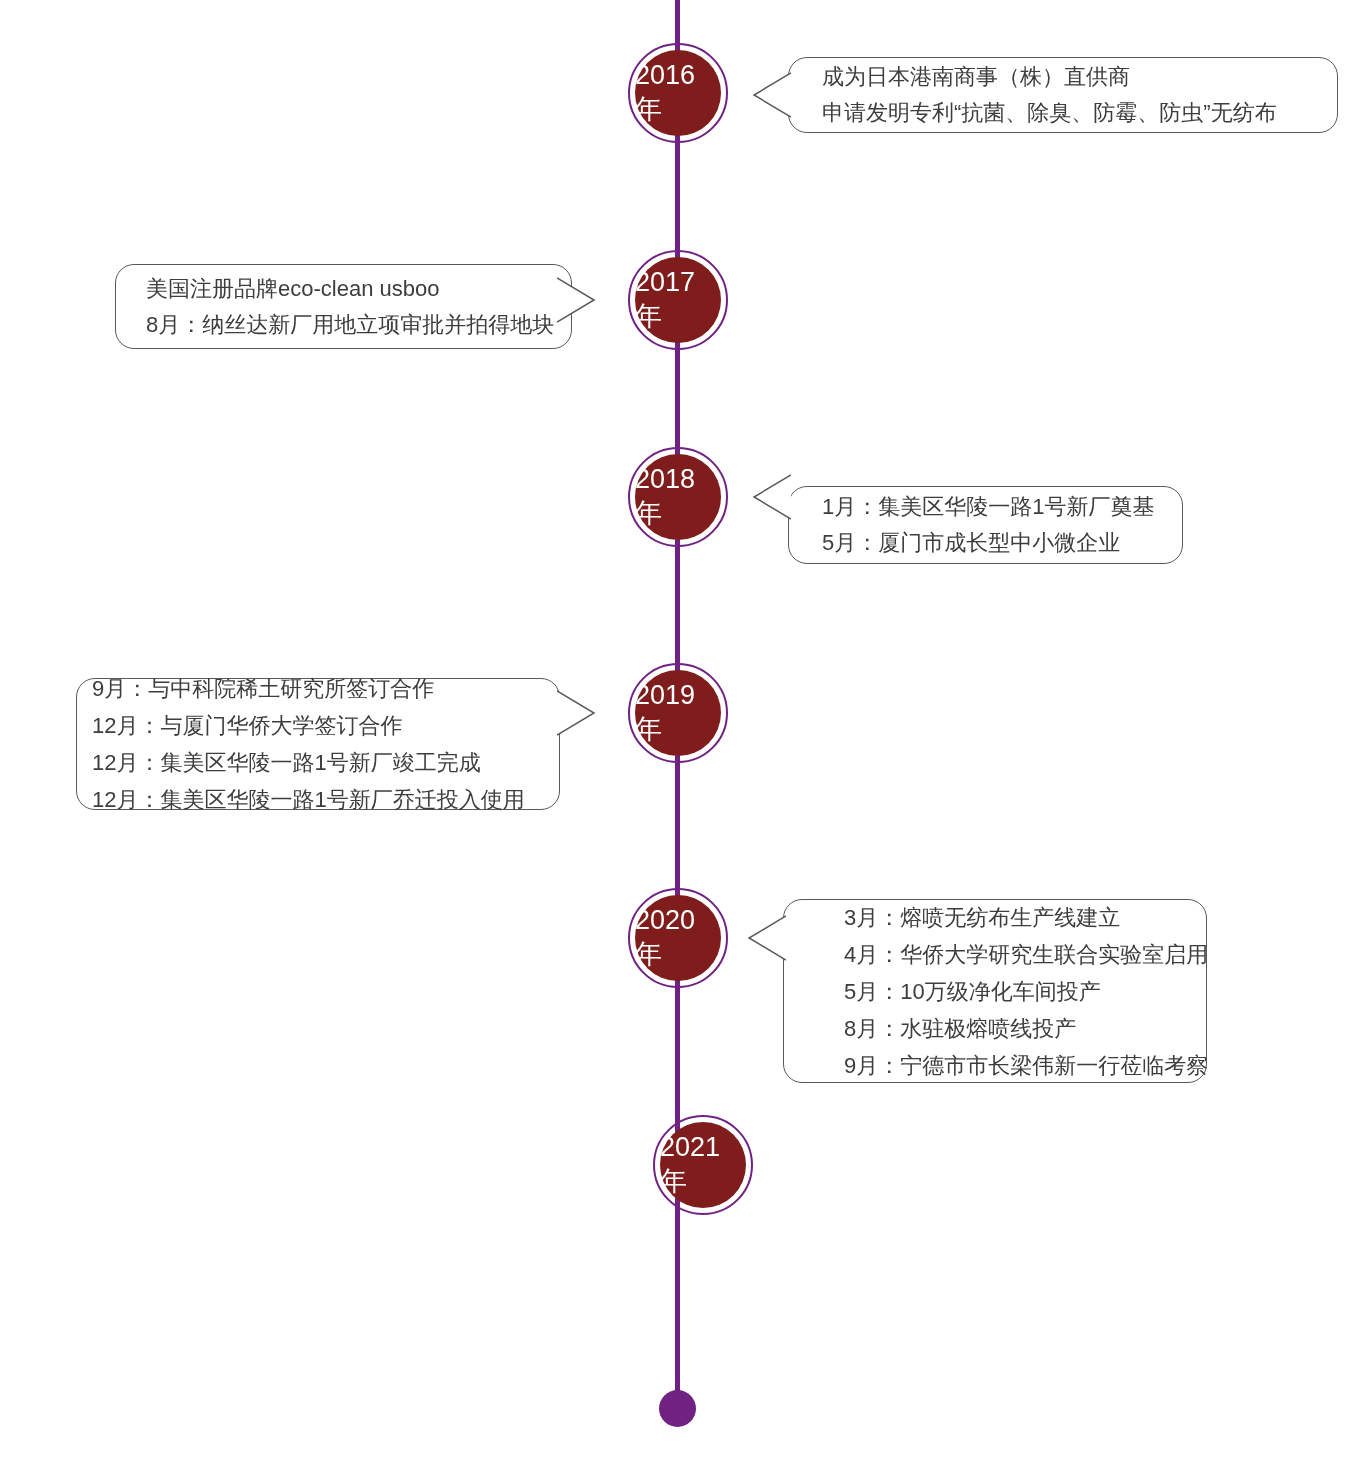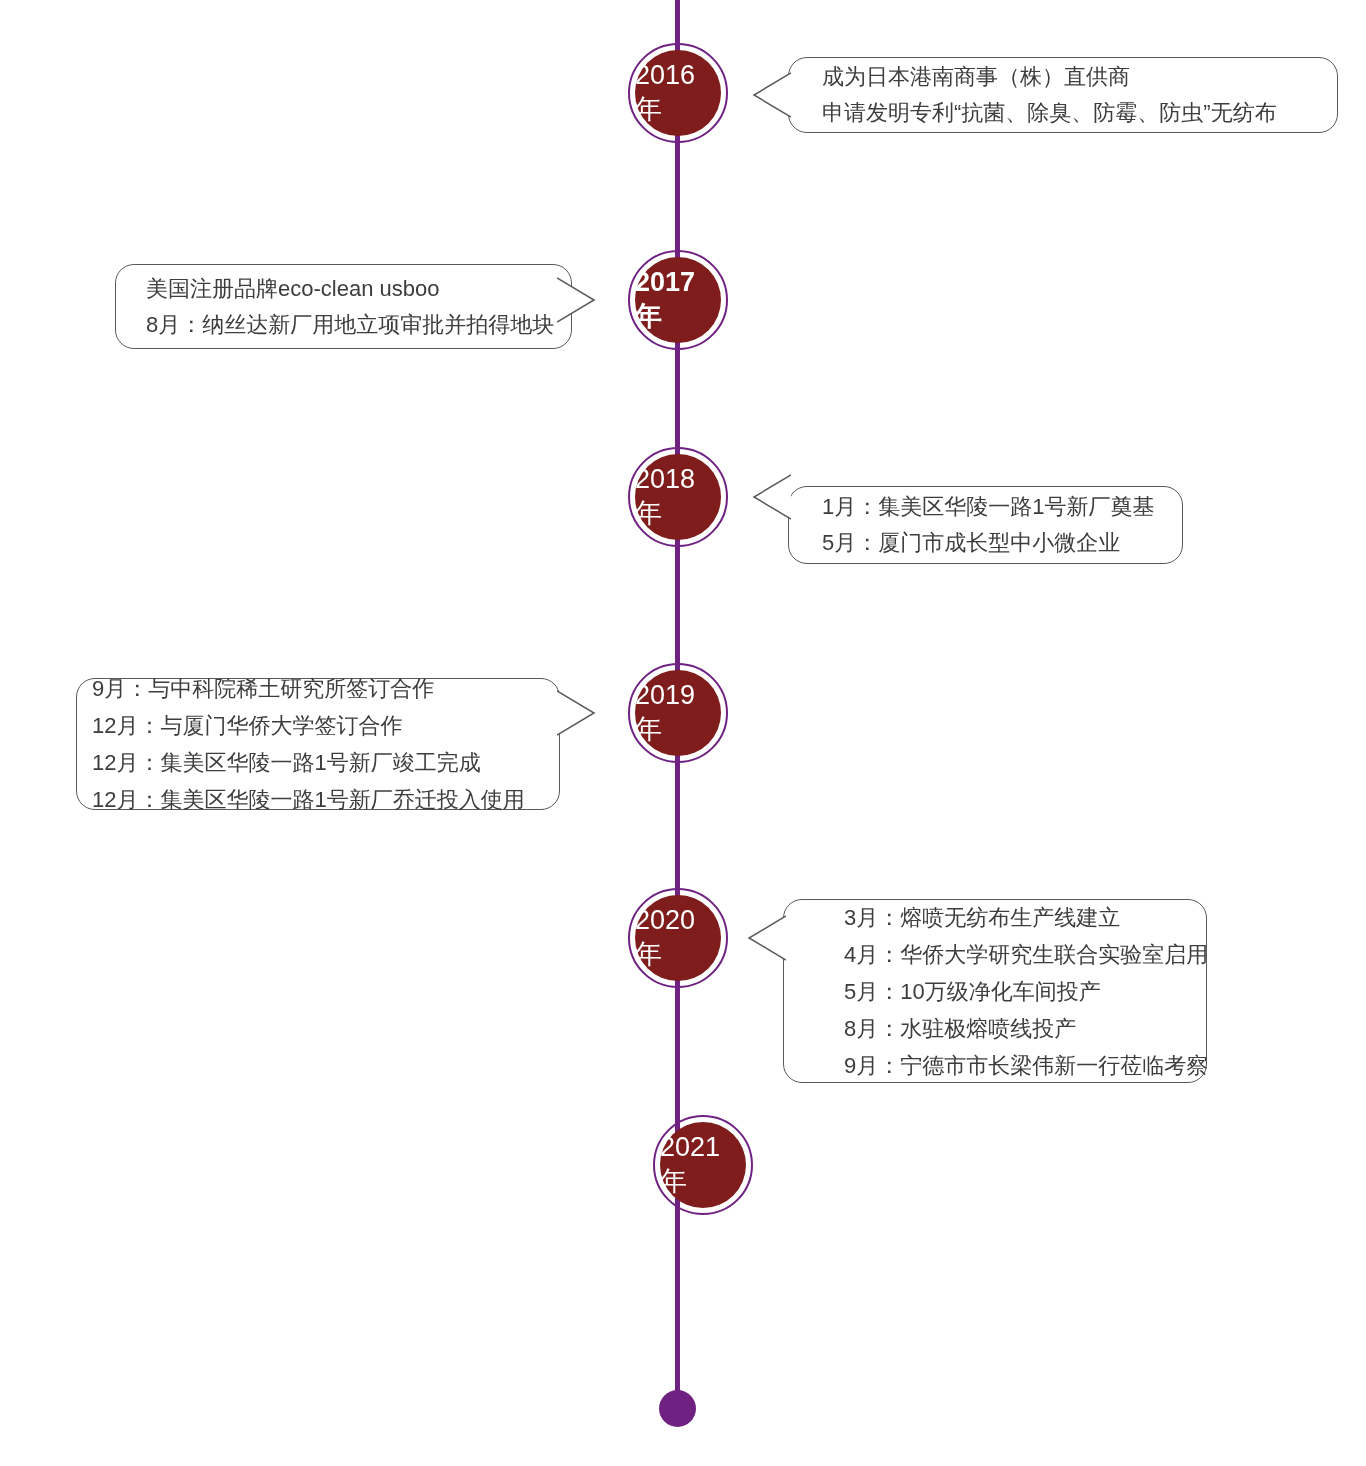--- a/index.html
+++ b/index.html
@@ -10,21 +10,21 @@
   
   .vline{position:absolute;left:675px;top:0;width:5px;height:1408px;background:#702283;z-index:0;}
   .end-dot{position:absolute;left:659px;top:1390px;width:37px;height:37px;border-radius:50%;background:#702283;z-index:1;}
 
   
   .node{position:absolute;left:628px;width:100px;height:100px;box-sizing:border-box;
         border:2.5px solid #702283;border-radius:50%;display:flex;align-items:center;justify-content:center;
         background:transparent;z-index:3;}
   .node-inner{width:86px;height:86px;border-radius:50%;background:#7f1d1d;color:#ffffff;
         display:flex;align-items:center;justify-content:center;font-size:27px;letter-spacing:0;}
-  .n2016{top:43px;} .n2017{top:250px;font-weight:bold;} .n2018{top:447px;} .n2019{top:663px;} .n2020{top:888px;} .n2021{top:1115px;margin-left:25px;}
+  .n2016{top:43px;} .n2017{top:250px;} .n2018{top:447px;} .n2019{top:663px;} .n2020{top:888px;} .n2021{top:1115px;margin-left:25px;}
 
   
   .bubble{position:absolute;box-sizing:border-box;background:#ffffff;border:1.5px solid #595959;border-radius:19px;
           display:flex;flex-direction:column;justify-content:center;z-index:1;
           font-size:22px;color:#3d3d3d;line-height:36px;}
   .bubble .bline{white-space:nowrap;}
   .b2016{left:788px;top:57px;width:550px;height:76px;padding-left:33px;}
   .b2017{left:103px;top:264px;width:457px;height:85px;padding-left:30px;margin-left:12px;}
   .b2018{left:788px;top:486px;width:395px;height:78px;padding-left:33px;}
   .b2019{left:76px;top:678px;width:484px;height:132px;padding-left:15px;line-height:37px;}

